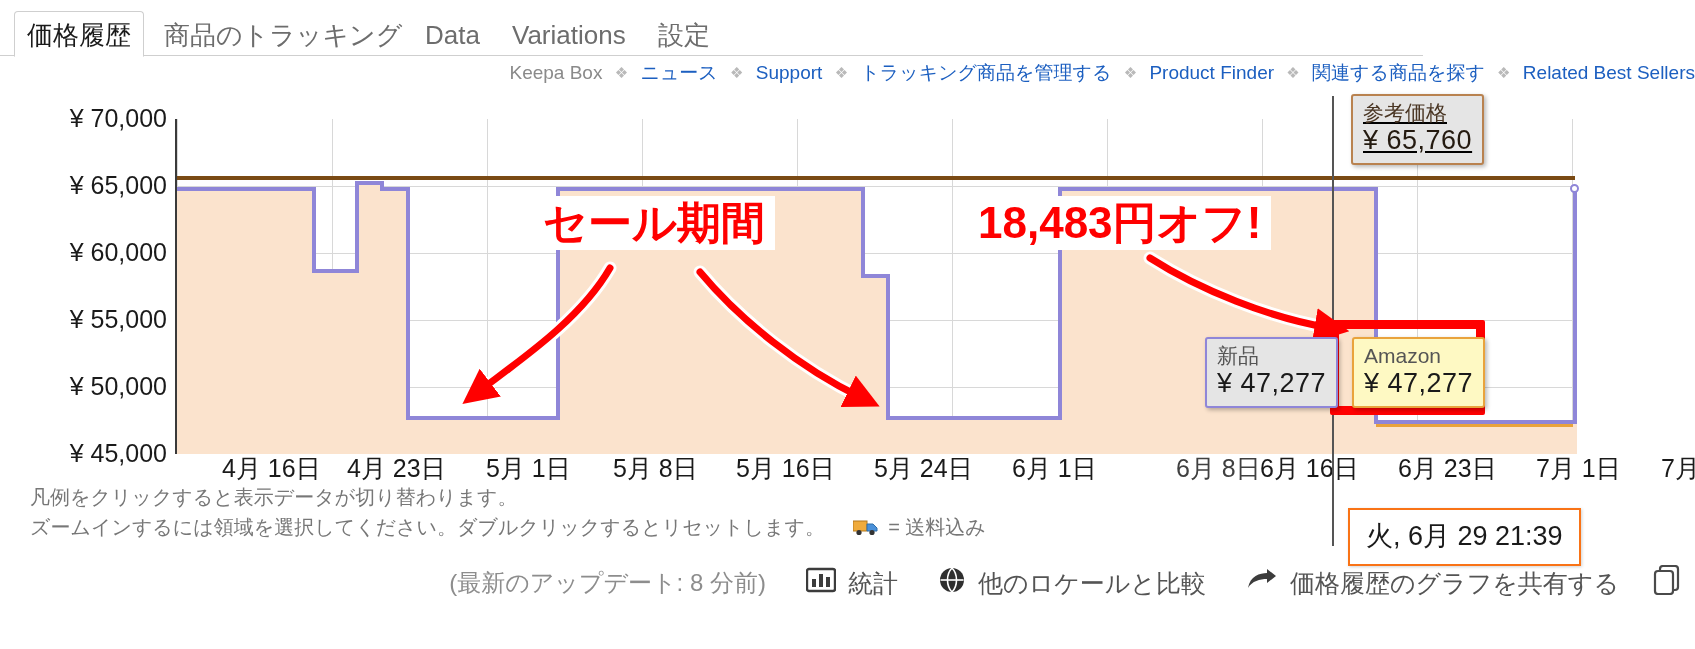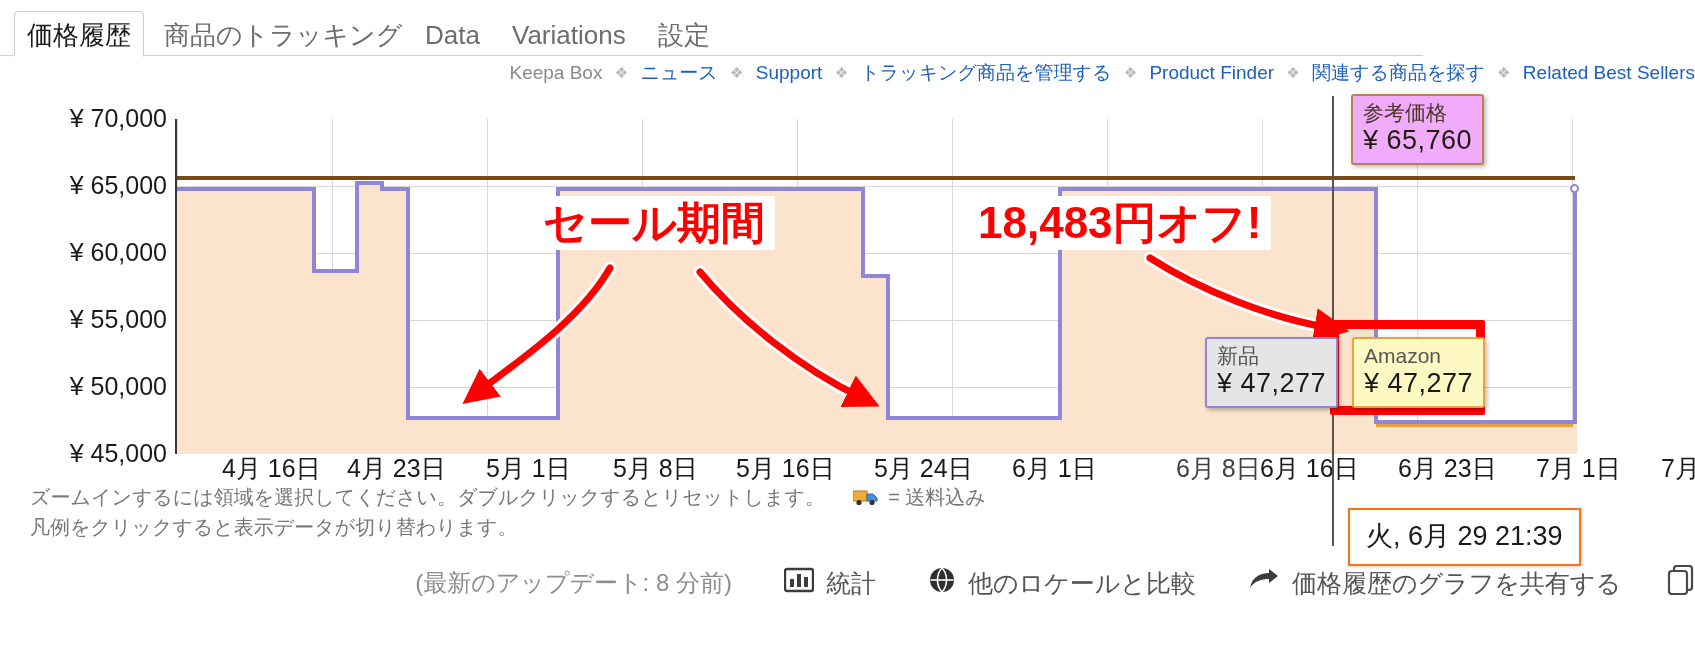--- a/index.html
+++ b/index.html
@@ -138,21 +138,21 @@
   .bubble {
     position: absolute;
     border-radius: 3px;
     padding: 4px 10px 7px 10px;
     z-index: 14;
     box-shadow: 2px 2px 4px rgba(0,0,0,0.28);
     white-space: nowrap;
   }
   .bubble .btitle { font-size: 21px; color: #555; line-height: 25px; }
   .bubble .bval   { font-size: 27px; color: #1a1a1a; line-height: 31px; letter-spacing: .5px; }
-  .bubble.ref   { background: #f0abfc; border: 2px solid #b9824f; }
+  .bubble.ref   { background: #e5e5e5; border: 2px solid #b9824f; text-decoration: underline; }
   .bubble.ref .btitle { color: #4a3624; }
   .bubble.ref .bval   { color: #241a10; }
   .bubble.new   { background: #e5e5e5; border: 2px solid #8f86d8; }
   .bubble.amz   { background: #fef9c3; border: 2px solid #e9a33c; }
 
   
   #redbox {
     position: absolute;
     border: 9px solid #ff0000;
     border-radius: 2px;
@@ -190,21 +190,22 @@
   }
 
   
   #bottombar {
     position: absolute;
     left: 0; top: 555px;
     width: 1695px; height: 56px;
     display: flex;
     align-items: center;
     justify-content: flex-end;
-    gap: 12px;
+    padding-right: 14px;
+    gap: 0px;
   }
   .bitem {
     display: flex;
     align-items: center;
     gap: 12px;
     font-size: 25px;
     color: #545454;
     margin-left: 40px;
     cursor: pointer;
     white-space: nowrap;
@@ -395,33 +396,33 @@
   <div id="redbox" style="left:1330px; top:320px; width:155px; height:95px;"></div>
 
   <div class="bubble amz" style="left:1352px; top:337px;">
     <div class="btitle">Amazon</div>
     <div class="bval">¥ 47,277</div>
   </div>
 
   <div id="datebox">火, 6月 29 21:39</div>
 
   <div id="hints">
+    <div>凡例をクリックすると表示データが切り替わります。</div>
     <div>
       <span>ズームインするには領域を選択してください。ダブルクリックするとリセットします。</span>
       <span class="truckicon">
         <svg width="26" height="17" viewBox="0 0 26 17">
           <rect x="0" y="2" width="14" height="10" fill="#f0ab3c" stroke="#b3781c" stroke-width="1"></rect>
           <path d="M14 5 H20 L24 9 V12 H14 Z" fill="#4a90d9" stroke="#2f6ea8" stroke-width="1"></path>
           <circle cx="6" cy="13.5" r="2.6" fill="#333"></circle>
           <circle cx="19" cy="13.5" r="2.6" fill="#333"></circle>
         </svg>
       </span>
       <span>= 送料込み</span>
     </div>
-    <div>凡例をクリックすると表示データが切り替わります。</div>
   </div>
 
   <div id="bottombar">
 
     <div class="bitem static">
       <span>(最新のアップデート: 8 分前)</span>
     </div>
 
     <div class="bitem">
       <span>

